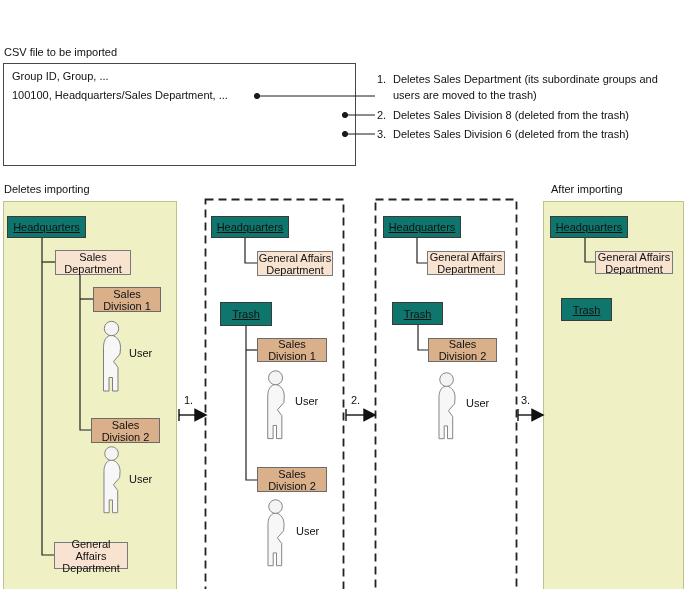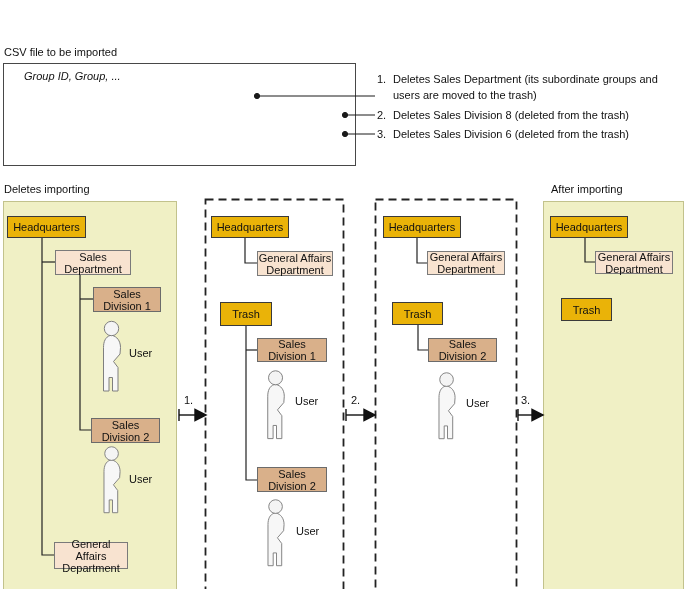--- a/index.html
+++ b/index.html
@@ -6,34 +6,34 @@
   .canvas{
     position:relative;width:687px;height:589px;background:#fff;
     font-family:"Liberation Sans","DejaVu Sans",sans-serif;color:#111;
     overflow:hidden;
     margin-top:44px;
   }
   .lbl{position:absolute;font-size:11px;line-height:13px;white-space:nowrap;z-index:3;}
   
   .csvbox{position:absolute;left:3px;top:19px;width:353px;height:103px;
     background:#fff;border:1px solid #474747;box-sizing:border-box;z-index:1;}
-  .csvrows{position:absolute;left:24px;top:23px;z-index:2;font-style:italic;}
+  .csvrows{position:absolute;left:12px;top:23px;z-index:2;}
   .csvrow{height:19px;line-height:19px;font-size:11px;white-space:nowrap;}
   
   .anno{position:absolute;left:377px;display:flex;font-size:11px;line-height:16px;z-index:3;}
   .anno .num{width:16px;flex:0 0 16px;}
   .anno .txt{width:272px;}
   
   .panel{position:absolute;top:157px;height:429px;background:#f0f0c5;
     border:1px solid #c2c28c;box-sizing:border-box;z-index:0;}
   
   .obox{position:absolute;display:flex;align-items:center;justify-content:center;
     text-align:center;font-size:11px;line-height:12px;white-space:pre-line;
     box-sizing:border-box;z-index:2;}
-  .wbox{background:#eab308;border:1px solid #3a3a3a;}
+  .wbox{background:#0f766e;border:1px solid #3a3a3a;text-decoration:underline;}
   .pbox{background:#f8e3d0;border:1px solid #7a7a7a;}
   .tbox{background:#d9b08a;border:1px solid #6b6b6b;}
   .overlay{position:absolute;left:0;top:0;z-index:1;pointer-events:none;}
   .uicon{position:absolute;z-index:2;}
 </style>
 </head>
 <body>
 
 <div class="canvas">
 
@@ -43,20 +43,21 @@
         <path d="M 11,15 C 6.5,16.5 4.5,21 4.5,27 L 4.5,70.5 L 10,70.5 L 10,57 L 13.5,57 L 13.5,70.5 L 19,70.5 L 19,47 L 14.5,41 L 21,33.5 L 21.5,27 C 21.5,20 17.5,16 13.5,15 Z" fill="#f7f7f7" stroke="#7f7f7f" stroke-width="1"></path>
         <circle cx="12.5" cy="8" r="7.2" fill="#f4f4f4" stroke="#7f7f7f" stroke-width="1"></circle>
       </g>
     </defs>
   </svg>
 
   <div class="lbl" style="left:4px;top:2px;">CSV file to be imported</div>
   <div class="csvbox"></div>
   <div class="csvrows">
     <div class="csvrow">Group ID, Group, ...</div>
+    <div class="csvrow">100100, Headquarters/Sales Department, ...</div>
   </div>
 
   <div class="anno" style="top:27px;">
     <span class="num">1.</span>
     <span class="txt">Deletes Sales Department (its subordinate groups and users are moved to the trash)</span>
   </div>
   <div class="anno" style="top:63px;">
     <span class="num">2.</span>
     <span class="txt">Deletes Sales Division 8 (deleted from the trash)</span>
   </div>

